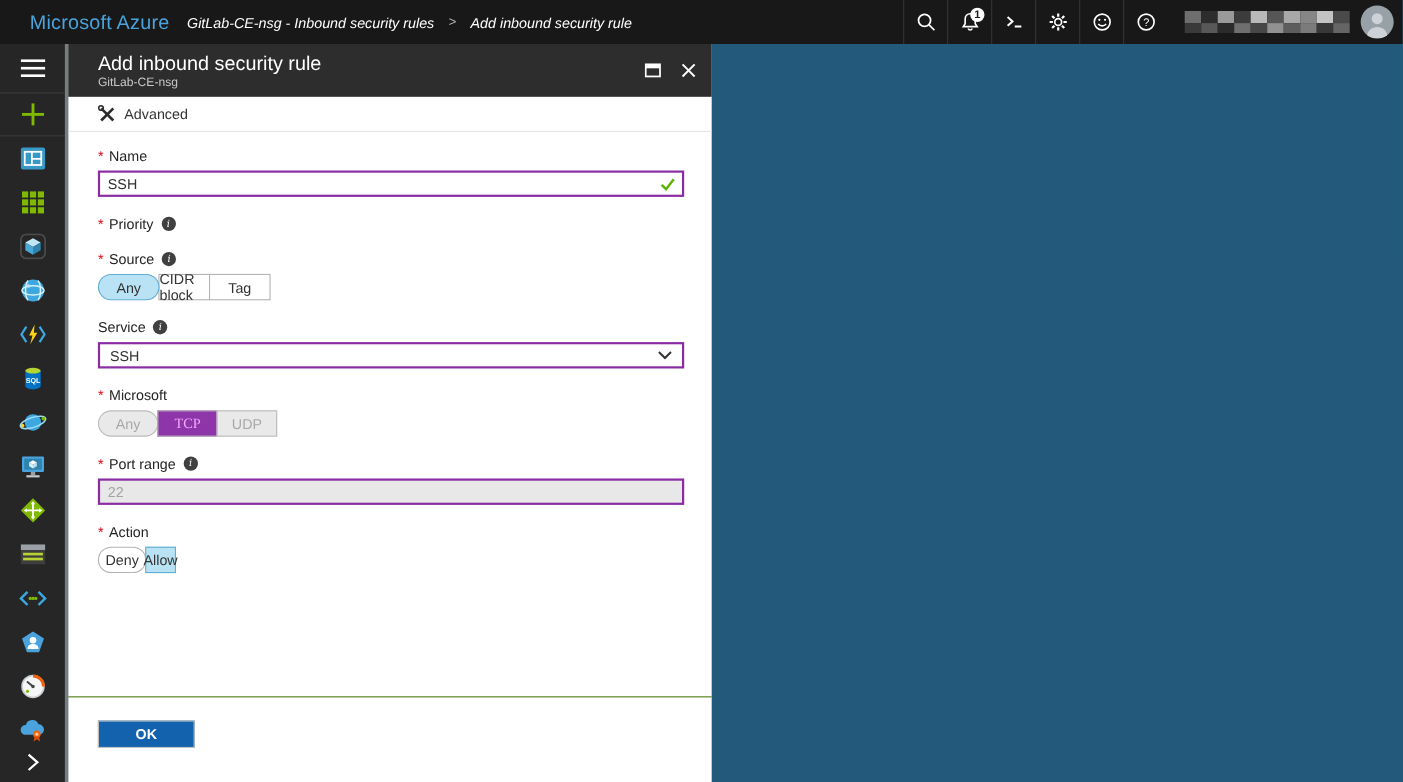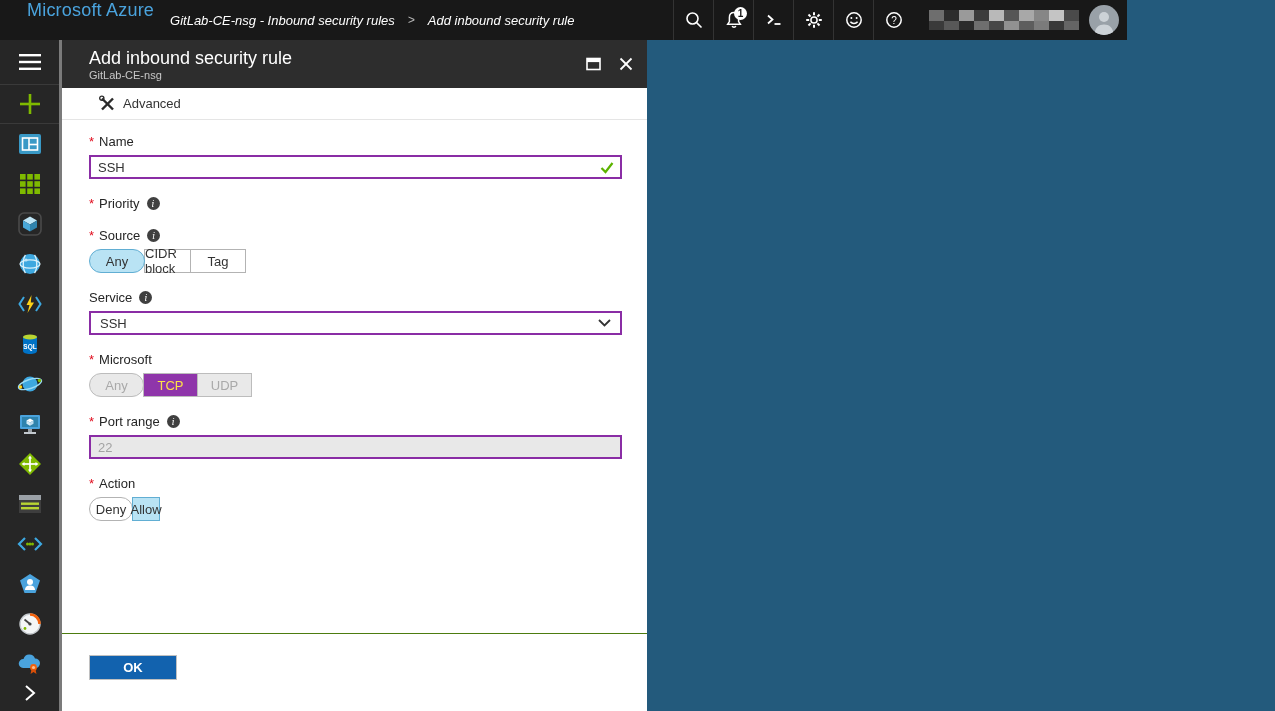--- a/index.html
+++ b/index.html
@@ -1,21 +1,21 @@
 <!DOCTYPE html>
 <html><head>
 <meta charset="utf-8">
 <style>
   * { margin:0; padding:0; box-sizing:border-box; }
   html,body { width:1275px; height:711px; overflow:hidden; background:#235a7c;
     font-family:"Liberation Sans", sans-serif; }
 
   
-  .topbar { position:absolute; left:0; top:0; width:1127px; height:40px; background:#181818;
-    display:flex; z-index:10; }
+  .topbar { position:absolute; left:0; top:0; width:1275px; height:40px; background:#181818;
+    display:flex; align-items:center; z-index:10; }
   .logo { color:#4aa3dd; font-size:18px; font-weight:300; margin-left:27px; letter-spacing:.2px; white-space:nowrap; }
   .crumbs { display:flex; align-items:center; margin-left:16px; font-size:13px; color:#fff; white-space:nowrap;font-style:italic; }
   .crumb-sep { color:#b9b9b9; margin:0 13px; font-size:12px; }
   .topbar-right { margin-left:auto; display:flex; align-items:stretch; height:100%; }
   .tb-slot { width:40px; display:flex; align-items:center; justify-content:center; border-left:1px solid #333;
     position:relative; cursor:pointer; }
   .badge { position:absolute; top:7px; right:6px; min-width:13px; height:13px; border-radius:7px; background:#fff;
     color:#1a1a1a; font-size:10px; line-height:13px; text-align:center; font-weight:bold; padding:0 2px; }
   .account { display:flex; align-items:center; padding:0 8px 0 16px; }
   .mosaic { display:grid; grid-template-columns:repeat(10,15px); grid-template-rows:11px 9px; margin-right:10px; }
@@ -43,21 +43,21 @@
 
   
   .blade { position:absolute; left:62px; top:40px; bottom:0; width:585px; background:#fff;
     display:flex; flex-direction:column; z-index:5; }
   .blade-head { background:#2d2d2d; height:48px; flex:0 0 48px; display:flex; align-items:center; padding:0 14px 0 27px; }
   .blade-titles { display:flex; flex-direction:column; }
   .blade-title { color:#fff; font-size:18px; font-weight:400; line-height:20px; }
   .blade-sub { color:#c8c8c8; font-size:11px; margin-top:1px; }
   .blade-winbtns { margin-left:auto; display:flex; align-items:center; gap:17px; }
   .winbtn { cursor:pointer; display:flex; }
-  .blade-toolbar { height:32px; flex:0 0 32px; display:flex; align-items:center; padding-left:37px;
+  .blade-toolbar { height:32px; flex:0 0 32px; display:flex; align-items:center; padding-left:27px;
     border-bottom:1px solid #e5e5e5; cursor:pointer;text-align:right; }
   .blade-toolbar span { font-size:13px; color:#333; margin-left:7px; }
 
   .form { flex:1 1 auto; padding:14px 25px 0 27px; overflow:hidden; }
   .group { margin-bottom:17px; }
   .lbl { font-size:13px; color:#252525; margin-bottom:6px; display:flex; align-items:center; }
   .req { color:#e00b1c; margin-right:5px; font-size:13px; }
   .info { width:13px; height:13px; border-radius:50%; background:#404040; color:#fff; font-size:9px;
     font-family:"DejaVu Serif", serif; font-style:italic; display:inline-flex; align-items:center;
     justify-content:center; margin-left:7px; cursor:pointer; }
@@ -71,21 +71,21 @@
   .select { width:533px; height:24px; border:2px solid #8a2da5; background:#fff; display:flex;
     align-items:center; justify-content:space-between; padding:0 9px; font-size:13px; color:#333; cursor:pointer; }
 
   .toggles { display:flex; }
   .tog { height:24px; border:1px solid #b3b3b3; background:#fff; color:#333; font-size:13px;
     display:flex; align-items:center; justify-content:center; cursor:pointer; margin-left:-1px; }
   .tog:first-child { margin-left:0;border-radius:12px; }
   .tog.sel-blue { background:#b9e3f4; border-color:#61aed3; position:relative; z-index:1; }
   .tog.w56 { width:56px; } .tog.w64 { width:47px; } .tog.w55 { width:55px; } .tog.w50 { width:44px; } .tog.w52 { width:28px; }
   .toggles.disabled .tog { background:#e9e9e9; color:#a9a9a9; border-color:#bcbcbc; cursor:default; }
-  .toggles.disabled .tog.sel-purple { background:#8f35aa; color:#fde047; }
+  .toggles.disabled .tog.sel-purple { background:#8f35aa; color:#f0abfc;font-family:Liberation Serif, serif; }
 
   .txt.disabled { background:#e8e8e8; color:#a3a3a3; border:2px solid #8a2da5; padding-left:7px; }
 
   .blade-foot { flex:0 0 78px; border-top:1px solid #4d7c0f; padding:21px 0 0 27px; }
   .ok-btn { width:88px; height:25px; background:#1262ae; color:#fff; font-size:13px; font-weight:bold;
     border:1px solid #c0c0c0; cursor:pointer; font-family:"Liberation Sans", sans-serif; }
 
   .bg-dashboard { position:absolute; left:647px; top:40px; right:0; bottom:0; background:#235a7c; }
 </style>
 </head>

